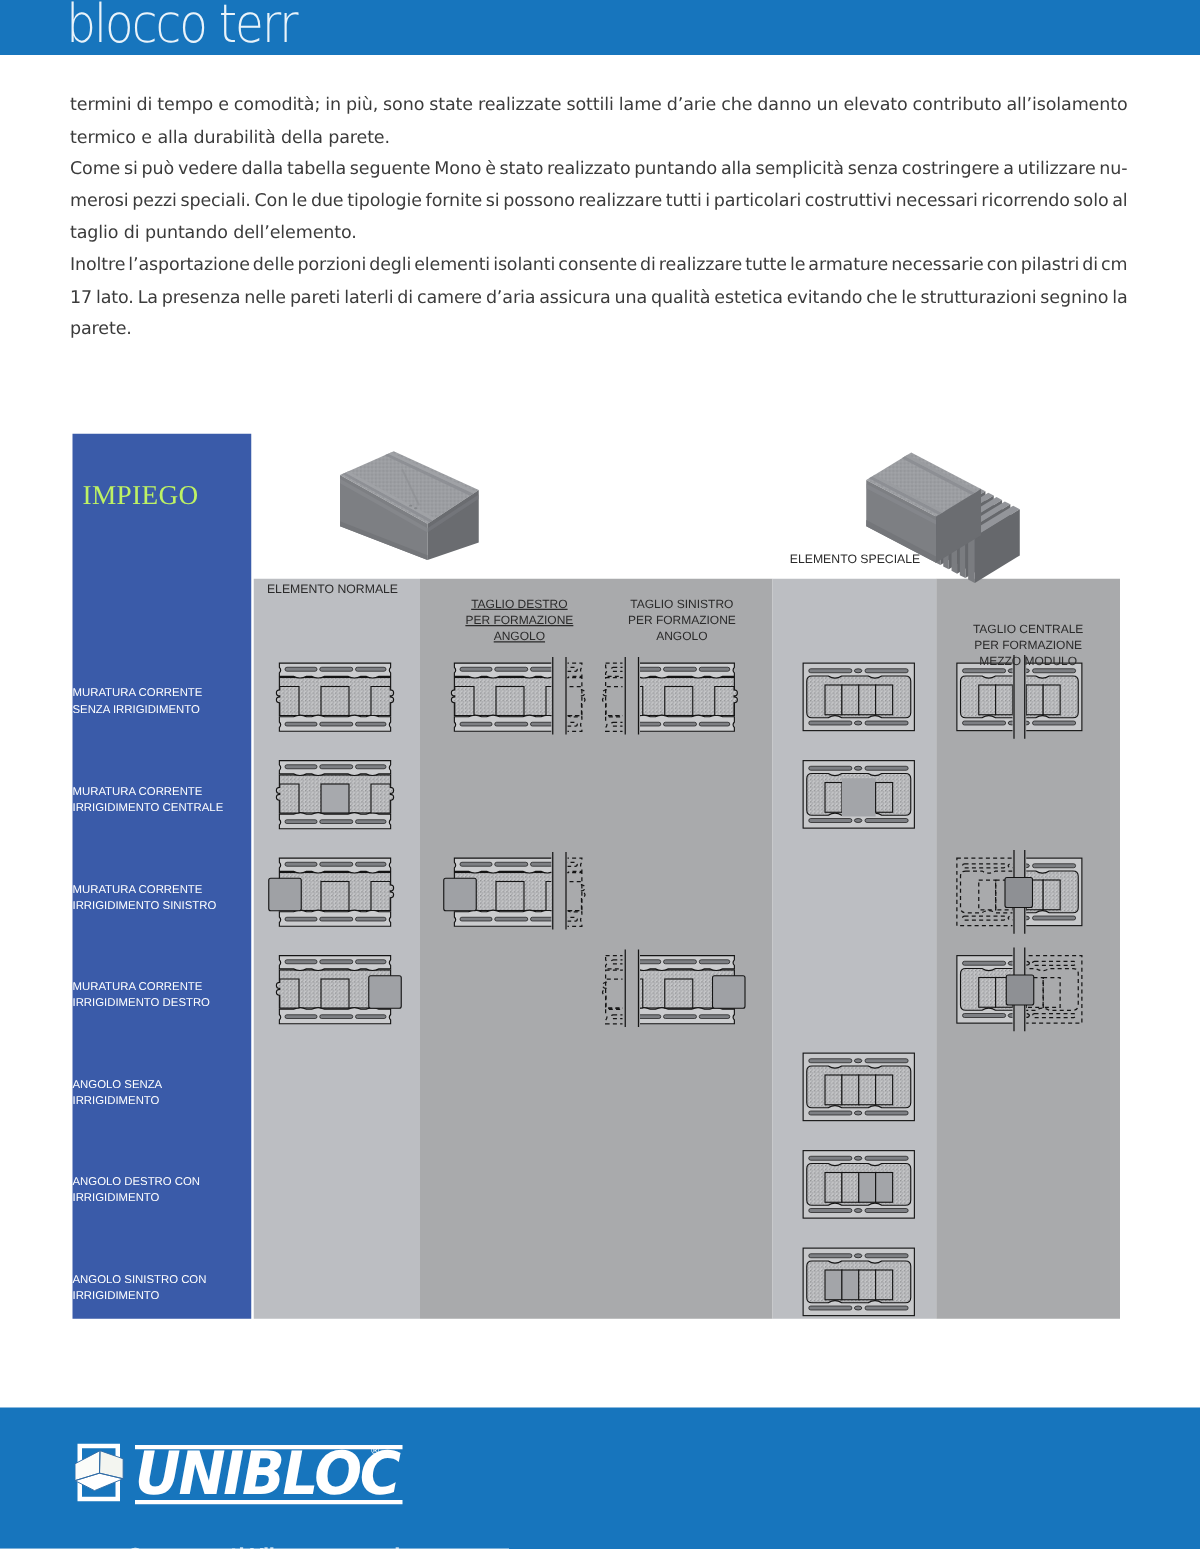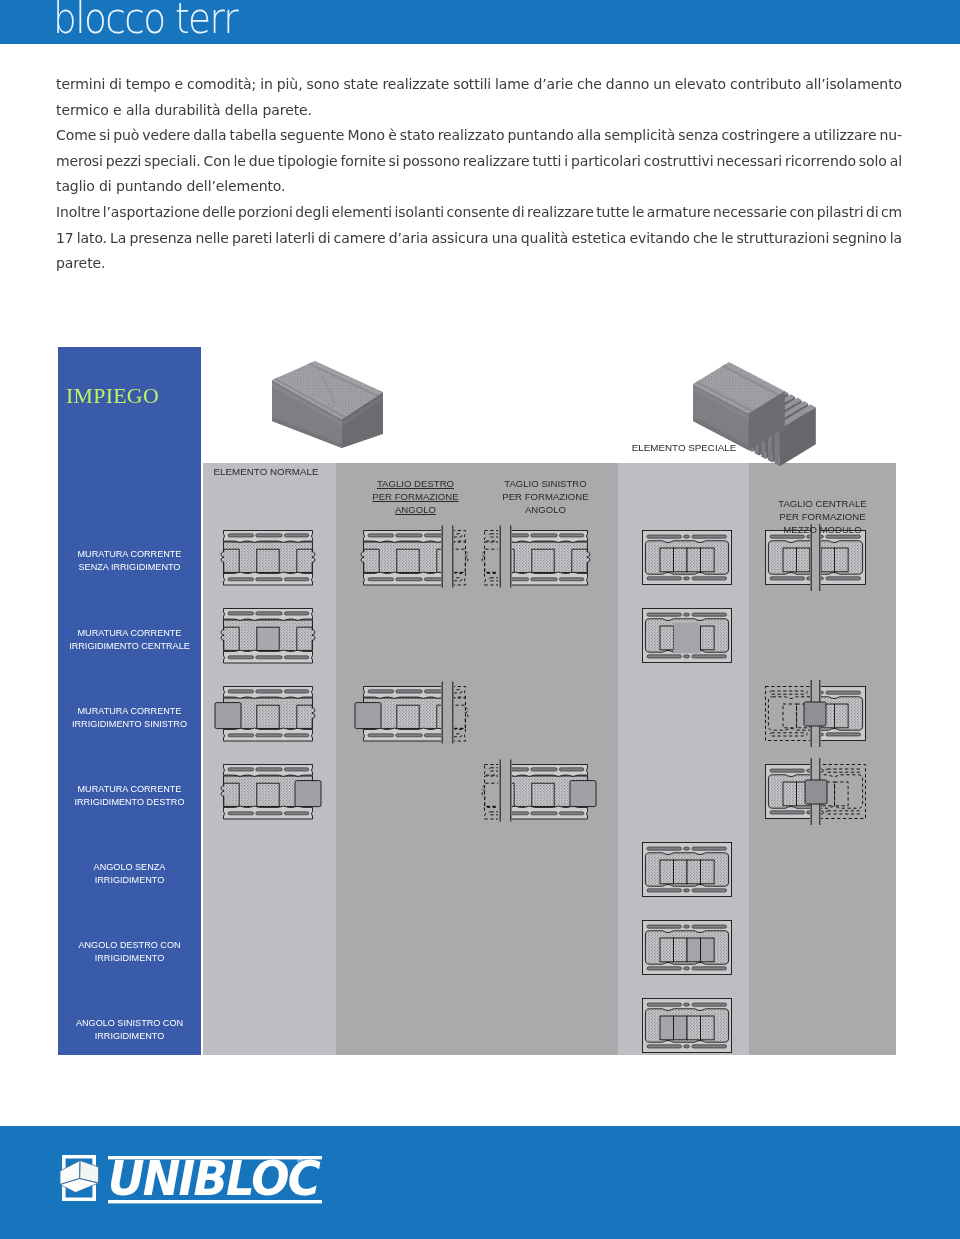--- a/index.html
+++ b/index.html
@@ -13,21 +13,21 @@
 
   
   .body-copy{position:absolute;left:56px;top:72px;width:856px;font-size:14.0px;color:#3b3b3b;line-height:25.6px;
              text-align:justify;font-family:"DejaVu Sans",sans-serif;letter-spacing:-0.1px;}
   .tline{white-space:nowrap;transform-origin:left center;}
 
   
   .blue-panel{position:absolute;left:58px;top:347px;width:143px;height:708px;background:#3a5ba9;}
   .impiego{position:absolute;left:8px;top:37px;font-size:21.8px;color:#bef264;letter-spacing:0.3px;
            font-family:Liberation Serif, serif;font-weight:300;}
-  .rowlabel{position:absolute;left:0;width:143px;text-align:center;font-size:9.1px;color:#ffffff;line-height:12.6px;
+  .rowlabel{position:absolute;left:0;width:143px;font-size:9.1px;color:#ffffff;line-height:12.6px;
             font-family:"Liberation Sans",sans-serif;}
 
   
   .band{position:absolute;top:463px;height:592px;}
   .band-light{background:#bcbec2;}
   .band-dark{background:#a9aaac;}
 
   
   .colhead{position:absolute;text-align:center;font-size:9.6px;color:#2a2a2a;line-height:13.0px;
            font-family:"Liberation Sans",sans-serif;}

